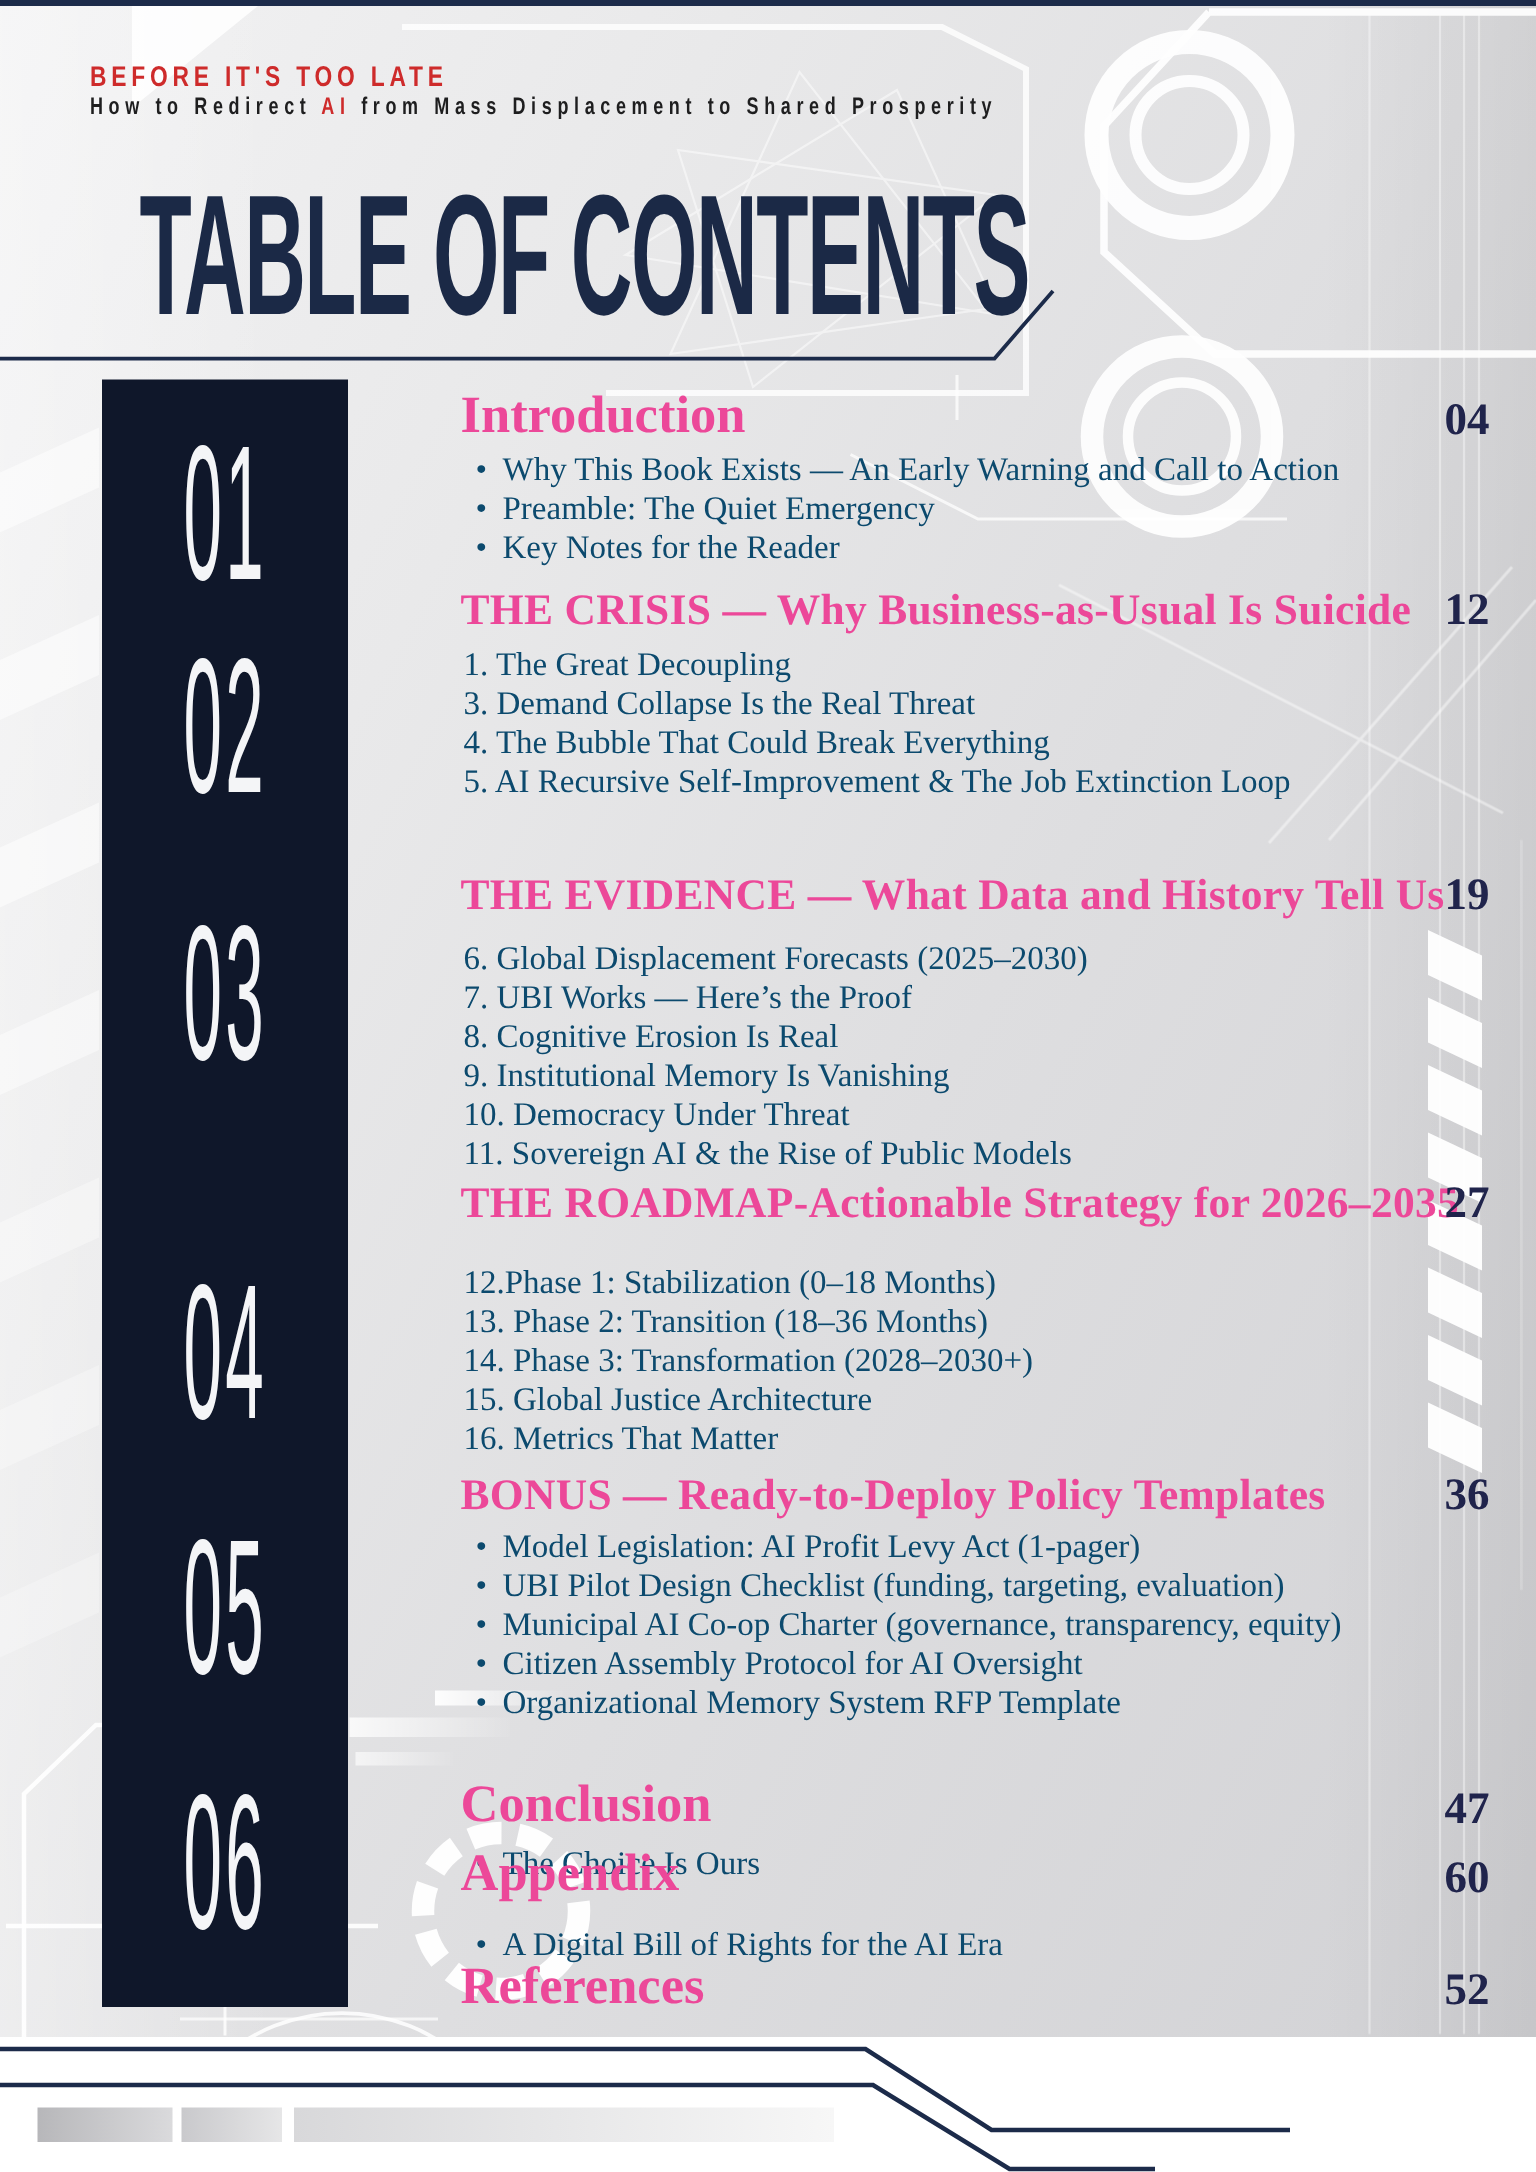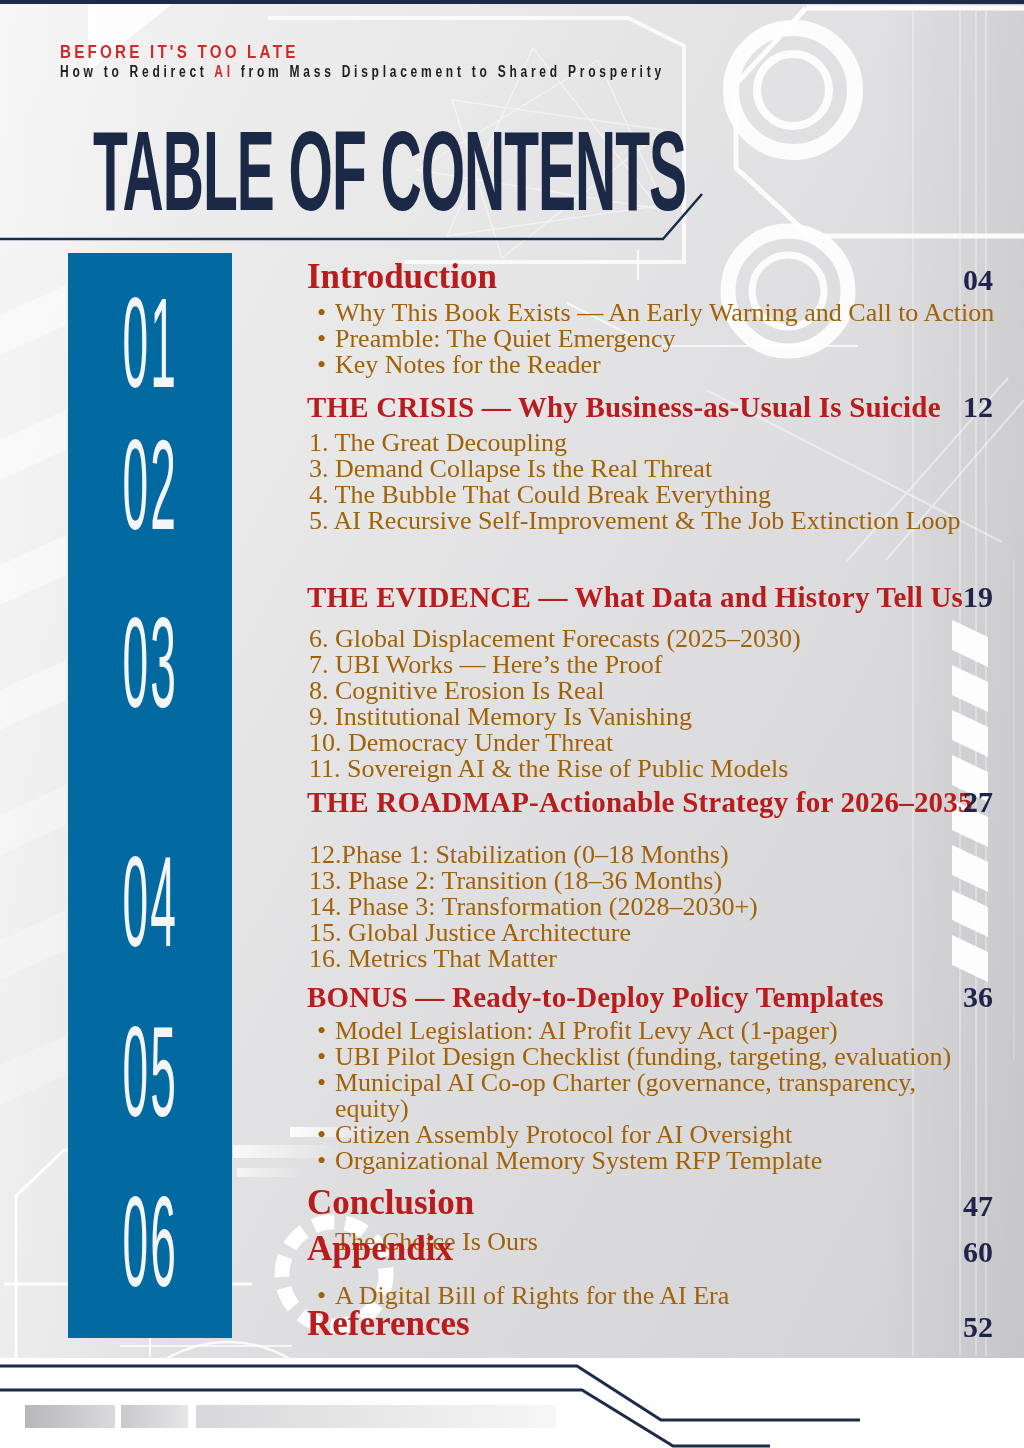--- a/index.html
+++ b/index.html
@@ -19,37 +19,37 @@
   .subtitle{position:absolute;left:60px;top:63px;z-index:3;color:#1e1e1f;
       font-family:"Liberation Sans",sans-serif;font-weight:bold;font-size:16px;
       letter-spacing:5px;transform:scaleX(.75);transform-origin:left top;white-space:nowrap;}
   .subtitle .ai{color:#ce2b2b;}
   .big-title{position:absolute;left:93px;top:114px;z-index:3;color:#1b2946;
       font-family:"Liberation Sans",sans-serif;font-weight:bold;font-size:114px;line-height:1;
       transform:scaleX(.5);transform-origin:left top;white-space:nowrap;letter-spacing:-2px;}
 
   
   .sidebar{position:absolute;left:68px;top:253px;width:164px;height:1085px;
-      background:#0369a1;z-index:2;}
+      background:#0f172a;z-index:2;}
   .chapnum{position:absolute;left:0;width:100%;height:96px;display:flex;
       justify-content:center;align-items:center;color:#f4f5f7;
       font-family:"Liberation Sans",sans-serif;font-size:128px;line-height:96px;font-weight:400;}
   .chapnum span{display:inline-block;transform:scaleX(.36);letter-spacing:6px;}
   .n0{top:42px}.n1{top:184px}.n2{top:362px}.n3{top:601px}.n4{top:771px}.n5{top:941px}
 
   
   .toc{position:absolute;left:307px;top:0;width:688px;z-index:3;}
   .sec{position:absolute;left:0;width:100%;}
   .sec-head{position:relative;width:100%;}
-  .sec-title{color:#b91c1c;font-weight:bold;}
+  .sec-title{color:#ec4899;font-weight:bold;}
   .lg .sec-title{font-size:35px;line-height:42px;}
   .caps .sec-title,.caps2 .sec-title{font-size:29px;line-height:38px;letter-spacing:.2px;}
   .pagenum{position:absolute;right:2px;color:#20244c;font-size:30px;font-weight:bold;line-height:30px;}
   .lg .pagenum{top:9px}.caps .pagenum,.caps2 .pagenum{top:4px}
-  .sec-items{list-style:none;margin:0;padding:0;color:#a16207;font-size:26px;line-height:26px;}
+  .sec-items{list-style:none;margin:0;padding:0;color:#0c4a6e;font-size:22px;line-height:26px;}
   .sec-items li{position:relative;}
   .bullet li{padding-left:28px;}
   .bullet li::before{content:"•";position:absolute;left:10px;top:0;}
   .plain li{padding-left:2px;}
   .s0{top:256px}.s1{top:388px}.s2{top:578px}.s3{top:783px}
   .s4{top:978px}.s5{top:1182px}.s6{top:1228px}.s7{top:1303px}
   .s0 .sec-items{margin-top:2px}.s1 .sec-items{margin-top:4px}
   .s2 .sec-items{margin-top:10px}.s3 .sec-items{margin-top:21px}
   .s4 .sec-items{margin-top:2px}.s5 .sec-items{margin-top:5px}
   .s6 .sec-items{margin-top:13px}

